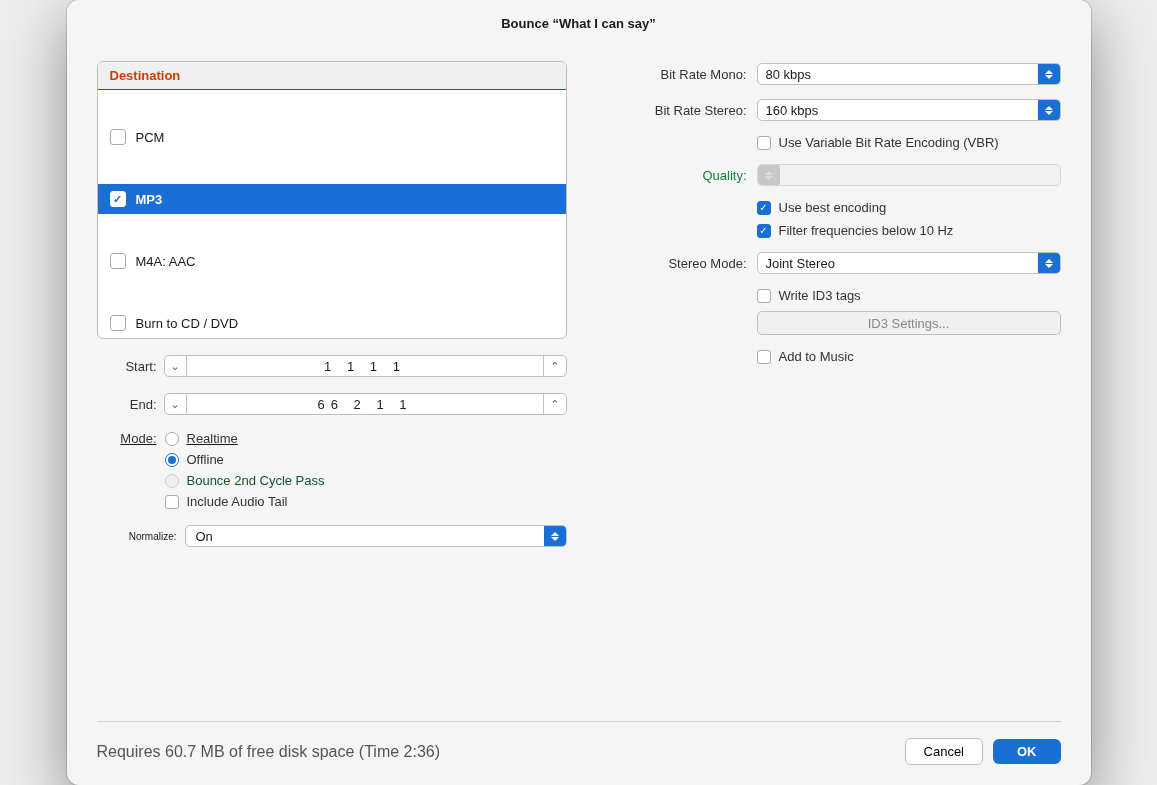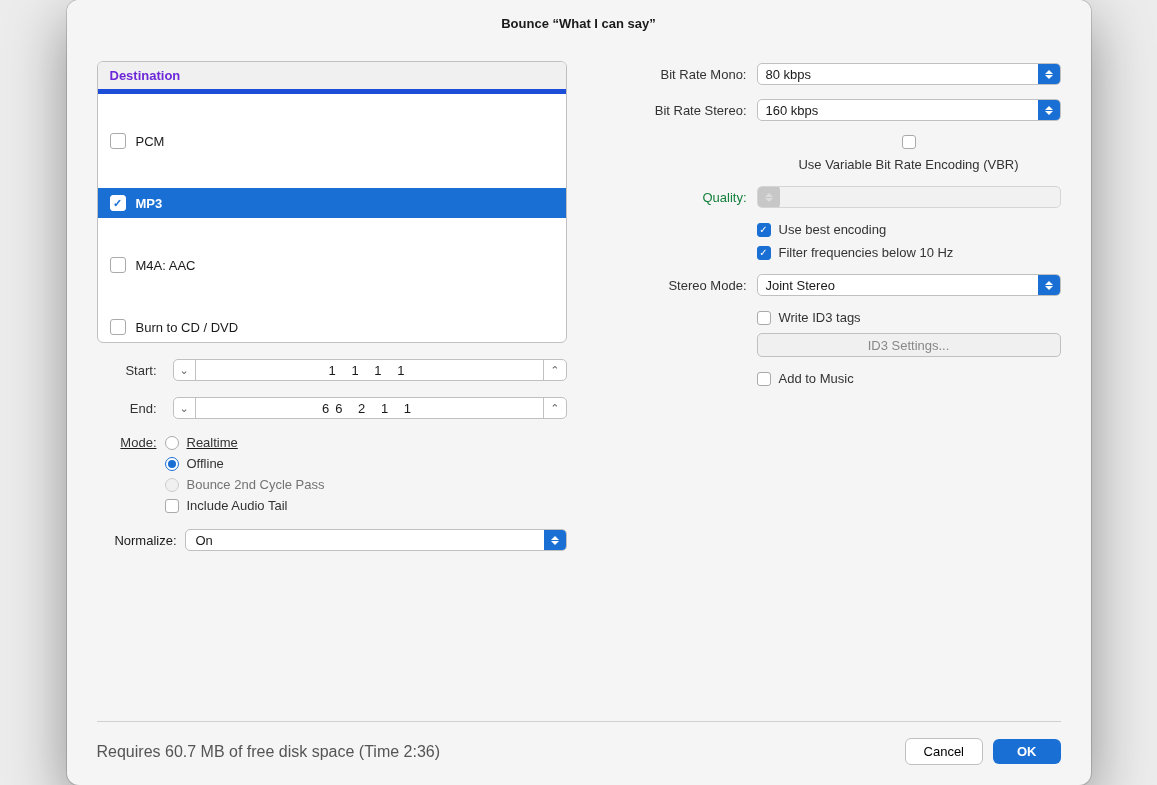--- a/index.html
+++ b/index.html
@@ -55,23 +55,23 @@
       border: 1px solid #c0c0c0;
       border-radius: 6px;
       background: white;
       overflow: hidden;
     }
 
     .table-header {
       padding: 6px 12px;
       font-weight: 600;
       font-size: 13px;
-      border-bottom: 5px solid #1d4ed8;
+      border-bottom: 1px solid #1d4ed8;
       background: #f0f0f0;
-      color: #6d28d9;
+      color: #c2410c;
     }
 
     .table-row {
       display: flex;
       align-items: center;
       padding: 7px 12px;
       gap: 10px;
       cursor: pointer;
       margin-top: 32px;
     }
@@ -107,21 +107,21 @@
 
     .table-row.selected .row-label {
       color: white;
       font-weight: 600;
     }
 
     
     .field-row {
       display: flex;
       align-items: center;
-      gap: 16px;
+      gap: 7px;
     }
 
     .field-label {
       font-size: 13px;
       text-align: right;
       min-width: 60px;
       color: #333;
     }
 
     .stepper-field {
@@ -217,21 +217,21 @@
       background: #f0f0f0;
       cursor: default;
     }
 
     .radio-label {
       font-size: 13px;
       color: #333;
     }
 
     .radio-label.disabled {
-      color: #737373;
+      color: #14532d;
     }
 
     .indent-options {
       display: flex;
       flex-direction: column;
       gap: 6px;
       padding-left: 68px;
     }
 
     
@@ -263,21 +263,21 @@
     
     .normalize-row {
       display: flex;
       align-items: center;
       gap: 8px;
     }
 
     .normalize-label {
       min-width: 80px;
       text-align: right;
-      font-size: 13px;
+      font-size: 10px;
     }
 
     .blue-stepper {
       display: flex;
       align-items: center;
       border: 1px solid #c0c0c0;
       border-radius: 5px;
       background: white;
       overflow: hidden;
       height: 22px;
@@ -369,21 +369,20 @@
 
     .arrow-down {
       border-top: 4px solid white;
     }
 
     .vbr-row {
       display: flex;
       align-items: center;
       gap: 8px;
       padding-left: 150px;
-      flex-direction: column;
     }
 
     .quality-row {
       display: flex;
       align-items: center;
       gap: 10px;
     }
 
     .quality-label {
       text-align: right;

